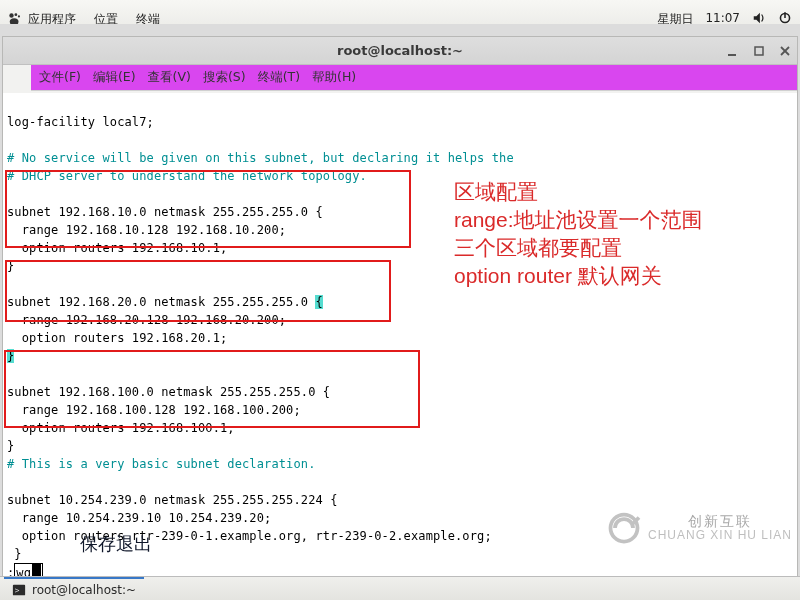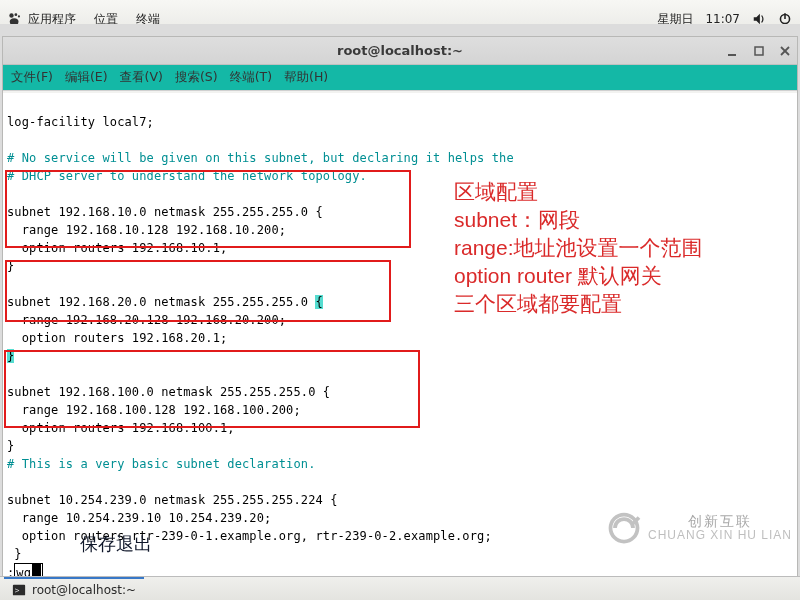--- a/index.html
+++ b/index.html
@@ -3,32 +3,32 @@
 <meta charset="utf-8">
 <style>
   * { margin: 0; padding: 0; box-sizing: border-box; }
   html, body { width: 800px; height: 600px; overflow: hidden; font-family: "DejaVu Sans", "WenQuanYi Micro Hei", sans-serif; background: #dcdcdc; }
 
   
   .os-bar { width: 100%; height: 39px; background: linear-gradient(#f7f7f4, #e8e8e4); border-bottom: 1px solid #bfbfbf; display: flex; align-items: center; font-size: 12px; color: #222; padding: 0 8px; }
   .os-bar .foot { width: 14px; height: 14px; margin-right: 6px; display:inline-block; }
   .os-bar .menu-item { margin-right: 18px; }
   .os-bar .spacer { flex: 1; }
-  .os-bar .tray { display:flex; align-items:center; gap:12px; }
+  .os-bar .tray { display:flex; gap:12px; }
   .os-bar .speaker, .os-bar .power { width:14px; height:14px; display:inline-block; fill:#222; }
 
   
   .desktop { position: absolute; top:24px; left:0; right:0; bottom:24px; background:#dcdcdc; }
   .window { position:absolute; top:12px; left:2px; right:2px; bottom:-2px; background:#f2f2f0; border:1px solid #b8b8b6; }
   .titlebar { height:28px; background:linear-gradient(#dedede,#d4d4d4); display:flex; align-items:center; justify-content:center; position:relative; border-bottom:1px solid #c0c0c0; }
   .titlebar .title { font-weight:bold; font-size:13px; color:#3a3a3a; }
   .titlebar .winbtns { position:absolute; right:6px; top:0; bottom:0; display:flex; align-items:center; gap:14px; font-size:14px; color:#555; }
   .titlebar .winbtn { width:12px; height:12px; display:flex; align-items:center; justify-content:center; cursor:default; }
 
-  .menubar { height:26px; background:#14b8a6; border-bottom:1px solid #d0d0d0; display:flex; align-items:center; font-size:12.5px; color:#333; padding:0 8px; gap:12px; }
+  .menubar { height:26px; background:#d946ef; border-bottom:1px solid #d0d0d0; display:flex; align-items:center; font-size:12.5px; color:#333; padding:0 8px; gap:12px;margin-left:28px; }
   .menubar span { cursor:default; }
 
   .term-area { position:absolute; top:56px; left:0; right:0; bottom:0; background:#fff; padding:0; font-family: "DejaVu Sans Mono","Consolas",monospace; font-size:12px; line-height:18px; color:#000; white-space:pre; letter-spacing:0.01em; }
   .term-area .inner { position:absolute; top:2px; left:4px; right:0; }
 
   .c-comment { color:#008f93; }    
   .hl { background:#55dcd0; }
   .csr { display:inline-block; width:9px; height:16px; background:#000; vertical-align:text-bottom; margin-left:1px; }
   .wq-box { display:inline-block; border:1px solid #000; padding:0 1px; line-height:16px; }
 
@@ -144,24 +144,23 @@
       </div>
     </div>
   </div>
 
   <div class="red-box" style="left:5px; top:146px; width:406px; height:78px;"></div>
   <div class="red-box" style="left:5px; top:236px; width:386px; height:62px;"></div>
   <div class="red-box" style="left:4px; top:326px; width:416px; height:78px;"></div>
 
   <div class="anno" style="left:454px; top:154px;">
     <div>区域配置</div>
-    <div>subnet：网段</div>
     <div>range:地址池设置一个范围</div>
+    <div>三个区域都要配置</div>
     <div>option router 默认网关</div>
-    <div>三个区域都要配置</div>
   </div>
   <div class="anno2" style="left:80px; top:508px;">保存退出</div>
 
   <div class="watermark">
     <span class="logo">
       <svg viewBox="0 0 48 48">
           <circle cx="24" cy="24" r="18" fill="none" stroke="#bcbcbc" stroke-width="5"></circle>
           <path d="M12 24 A12 12 0 0 1 36 24" fill="none" stroke="#bcbcbc" stroke-width="5"></path>
           <line x1="36" y1="18" x2="44" y2="10" stroke="#bcbcbc" stroke-width="5"></line>
         </svg>

